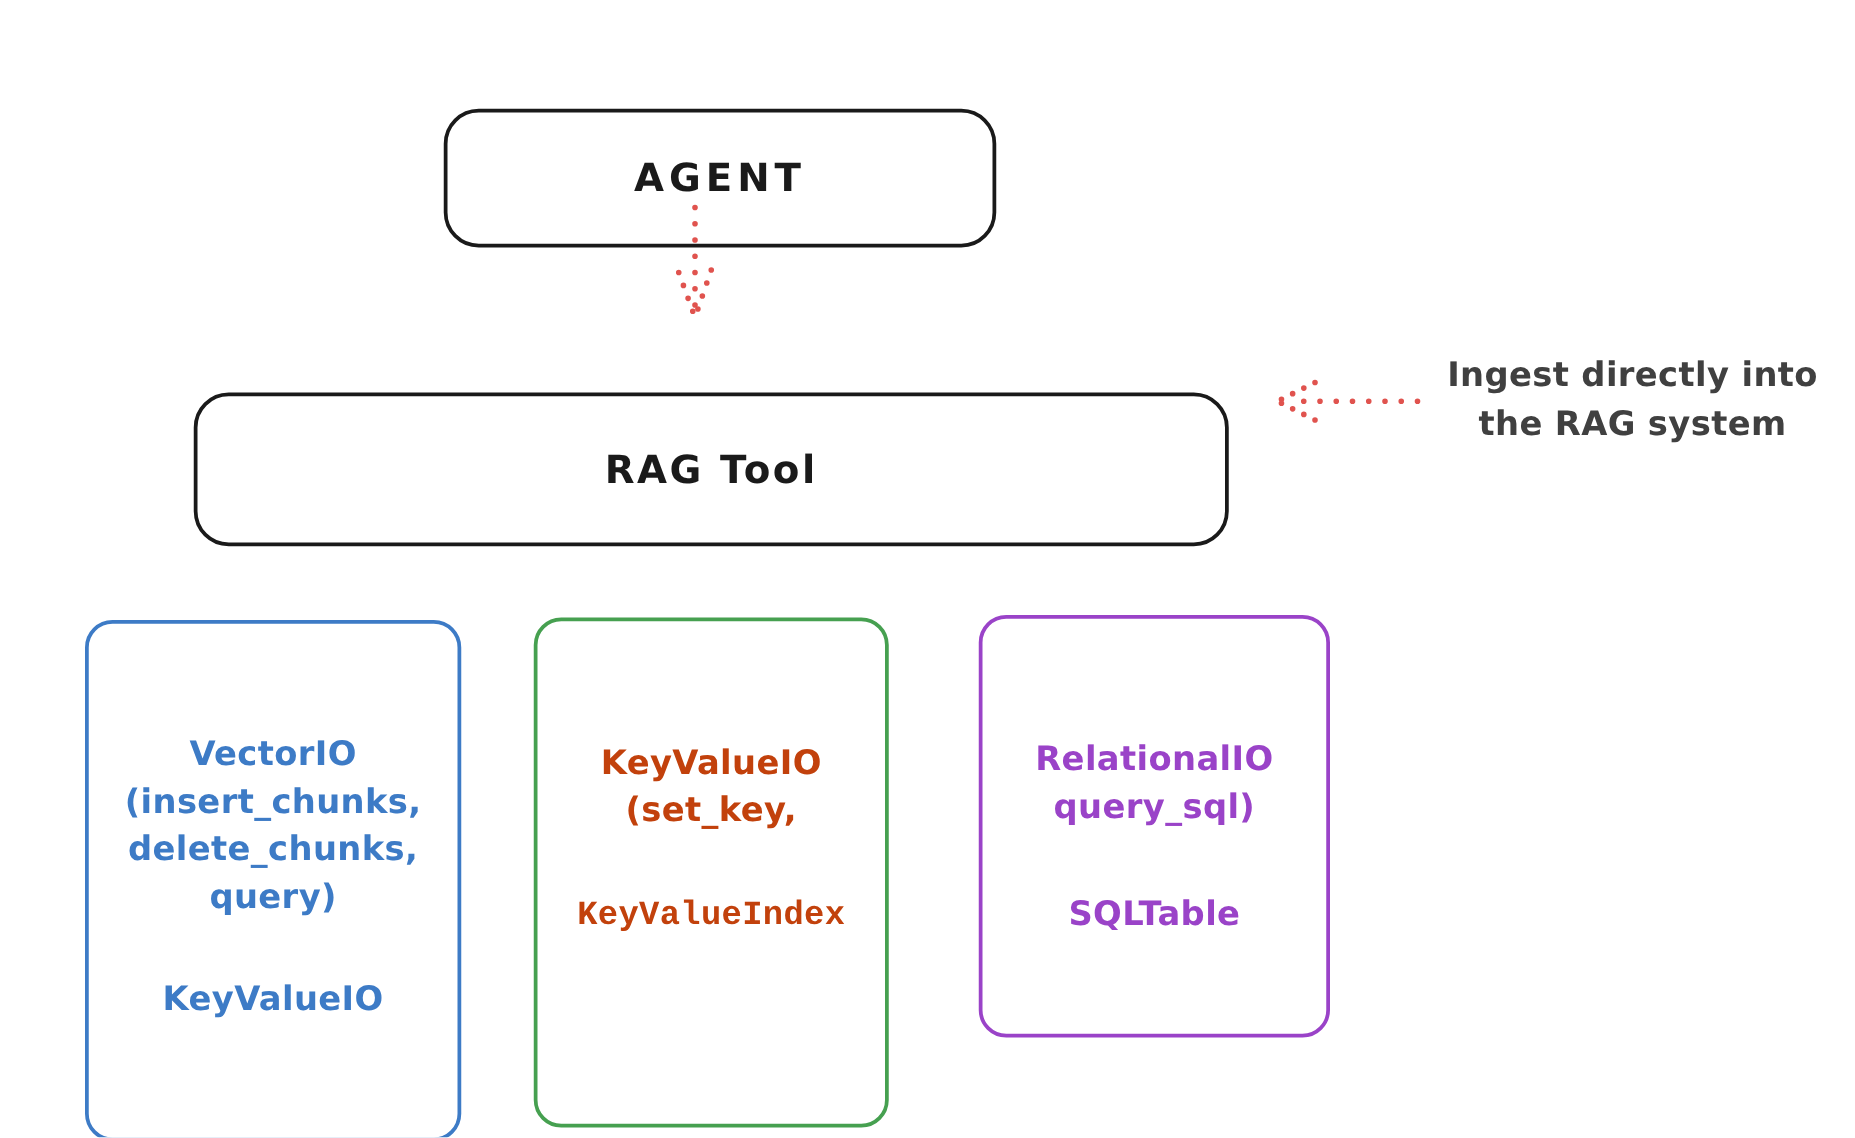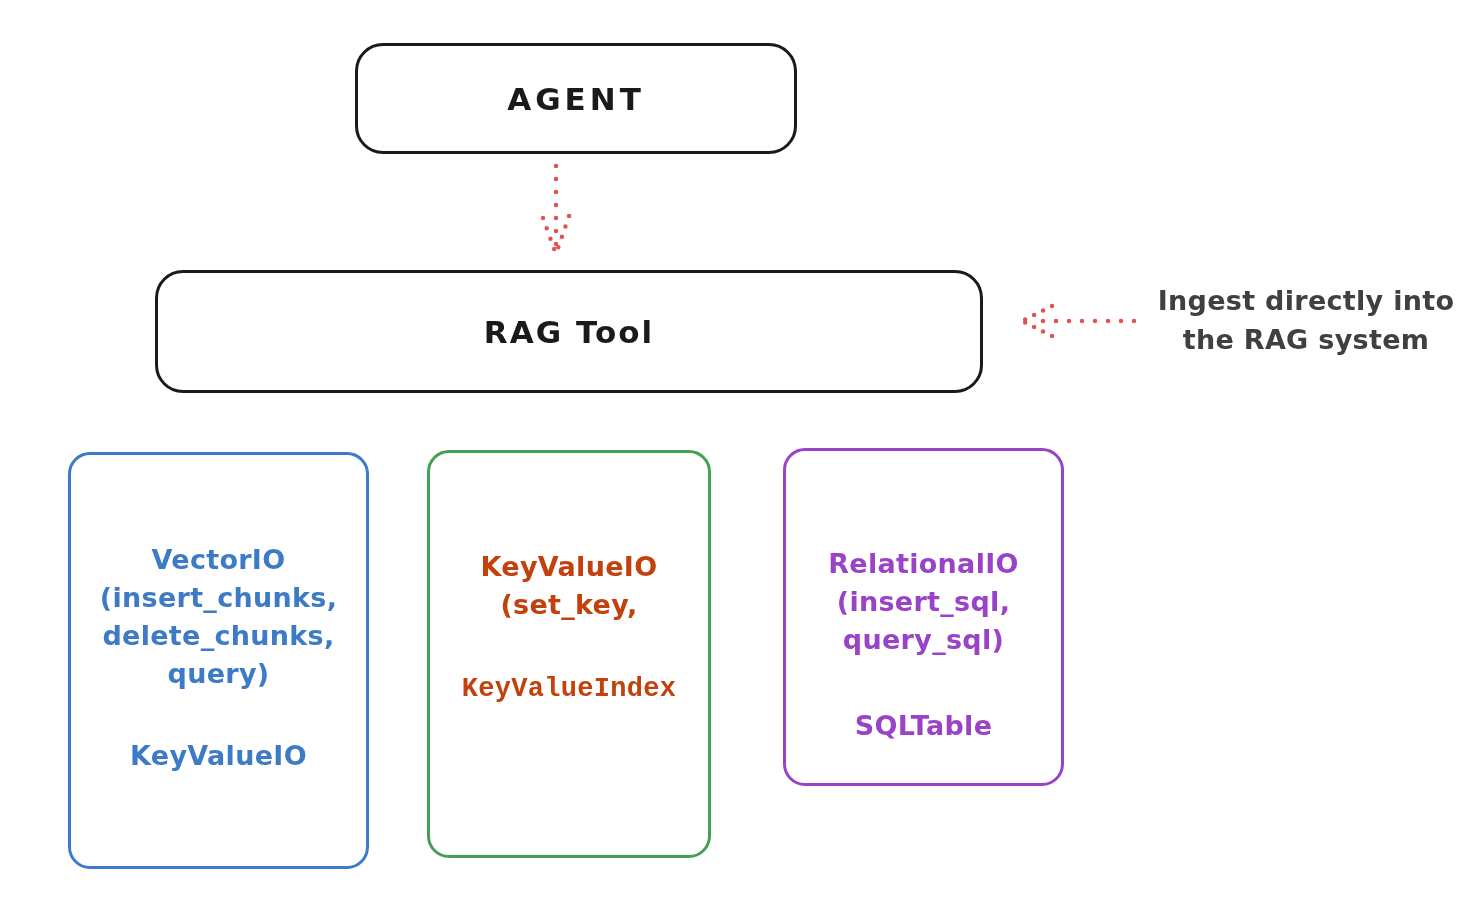--- a/index.html
+++ b/index.html
@@ -15,20 +15,21 @@
     overflow: hidden;
     font-family: "DejaVu Sans", sans-serif;
   }
   .node {
     position: absolute;
     box-sizing: border-box;
     background: #ffffff;
     display: flex;
     align-items: center;
     justify-content: center;
+    margin-top: 44px;
   }
   .black-node {
     border: 3.5px solid #1a1a1a;
     border-radius: 28px;
     color: #1a1a1a;
   }
   .node-title {
     font-size: 31px;
     font-weight: bold;
     letter-spacing: 2px;
@@ -120,18 +121,17 @@
   </div>
 
   <div id="keyvalue-box" class="node store-node" style="border-color: rgb(70, 160, 80); color: #c2410c;">
     <div>KeyValueIO</div>
     <div>(set_key,</div>
     <div class="footer-line">KeyValueIndex</div>
   </div>
 
   <div id="relational-box" class="node store-node" style="border-color: rgb(154, 67, 200); color: rgb(154, 67, 200);">
     <div>RelationalIO</div>
-    <div>(insert_sql,</div>
     <div>query_sql)</div>
     <div class="footer-line">SQLTable</div>
   </div>
 
 </div>
 
 </body></html>

